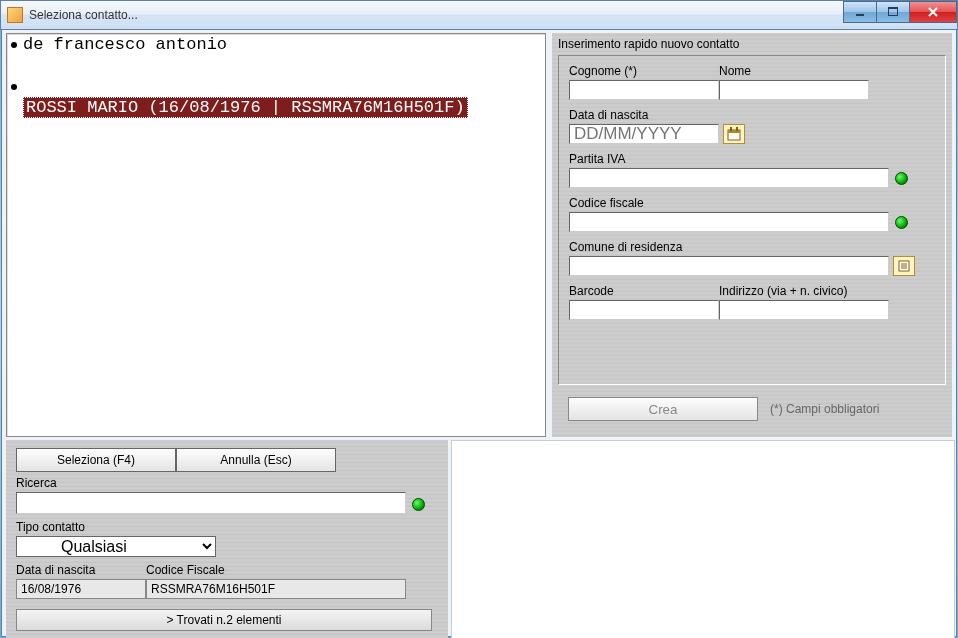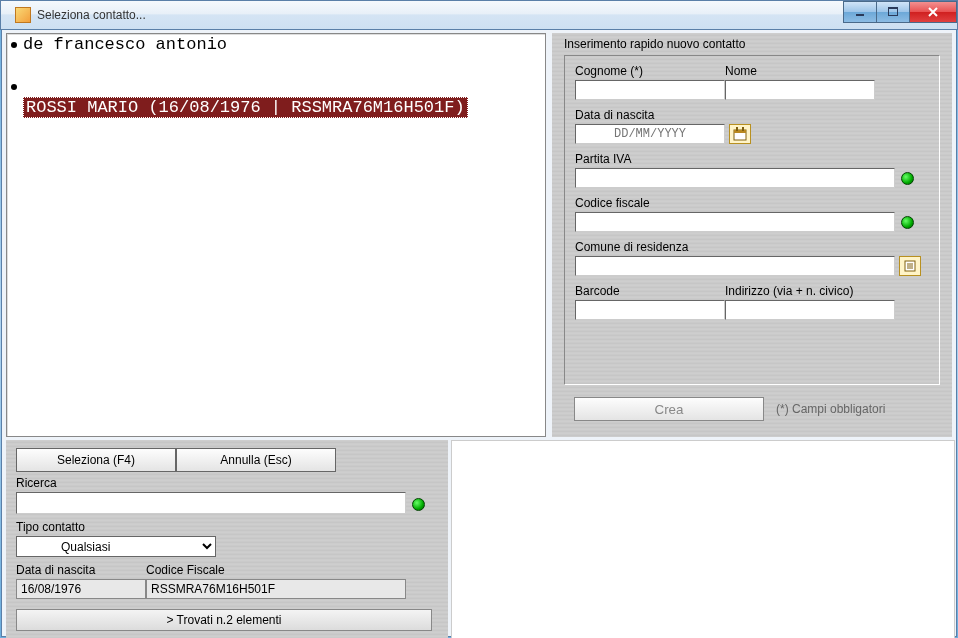--- a/index.html
+++ b/index.html
@@ -12,21 +12,21 @@
   overflow: hidden;
 }
 
 
 .titlebar {
   height: 30px;
   background: linear-gradient(to bottom, #f5f9fd 0%, #e8f0f8 45%, #d4e4f4 50%, #cde0f2 100%);
   border: 1px solid #5a7fa8;
   display: flex;
   align-items: center;
-  padding-left: 14px;
+  padding-left: 6px;
   position: relative;
 }
 .titlebar .app-icon {
   width: 16px; height: 16px;
   background: linear-gradient(135deg, #f9d976, #f39f3c);
   border: 1px solid #c07820;
   margin-right: 6px;
 }
 .titlebar .title-text { color: #333; }
 .window-controls {
@@ -103,21 +103,21 @@
   border: 1px dotted #fff;
   padding: 0 2px;
   margin-top: 41px;
 }
 
 
 .right-panel {
   position: absolute;
   left: 550px; top: 3px;
   width: 400px; height: 404px;
-  padding: 4px 12px;
+  padding: 4px 6px;
 }
 .group-title { color: #000; margin-bottom: 4px; }
 .form-group {
   border: 1px solid #fff;
   border-top-color: #888;
   border-left-color: #888;
   padding: 8px 10px 10px 10px;
   margin-top: 2px;
   height: 330px;
   position: relative;
@@ -125,23 +125,22 @@
 .field-row { display: flex; margin-bottom: 8px; }
 .field { display: flex; flex-direction: column; }
 .field label { margin-bottom: 2px; }
 .text-input {
   background: #fff;
   border: 1px solid #666;
   border-right-color: #ccc;
   border-bottom-color: #ccc;
   height: 20px;
   padding: 2px 4px;
-  font-family: Liberation Mono, monospace;
-  font-size: 12px;
-  text-align: center;
+  font-family: Liberation Sans, sans-serif;
+  font-size: 17px;
 }
 .readonly-input {
   background: #e8e8e8;
   border: 1px solid #888;
   height: 20px;
   padding: 2px 4px;
 }
 .icon-btn {
   width: 22px; height: 20px;
   background: #fff4c8;
@@ -187,21 +186,21 @@
   border: 1px solid #666;
   cursor: pointer;
   font-family: Tahoma, Arial, sans-serif;
   font-size: 12px;
 }
 .select {
   width: 200px; height: 21px;
   background: #fff;
   border: 1px solid #666;
   font-family: Tahoma, Arial, sans-serif;
-  font-size: 12px;
+  font-size: 16px;
   padding-left: 40px;
 }
 .status-bar {
   margin-top: 10px;
   height: 22px;
   border: 1px solid #888;
   background: linear-gradient(to bottom, #f4f4f4, #dcdcdc);
   display: flex;
   align-items: center;
   justify-content: center;

